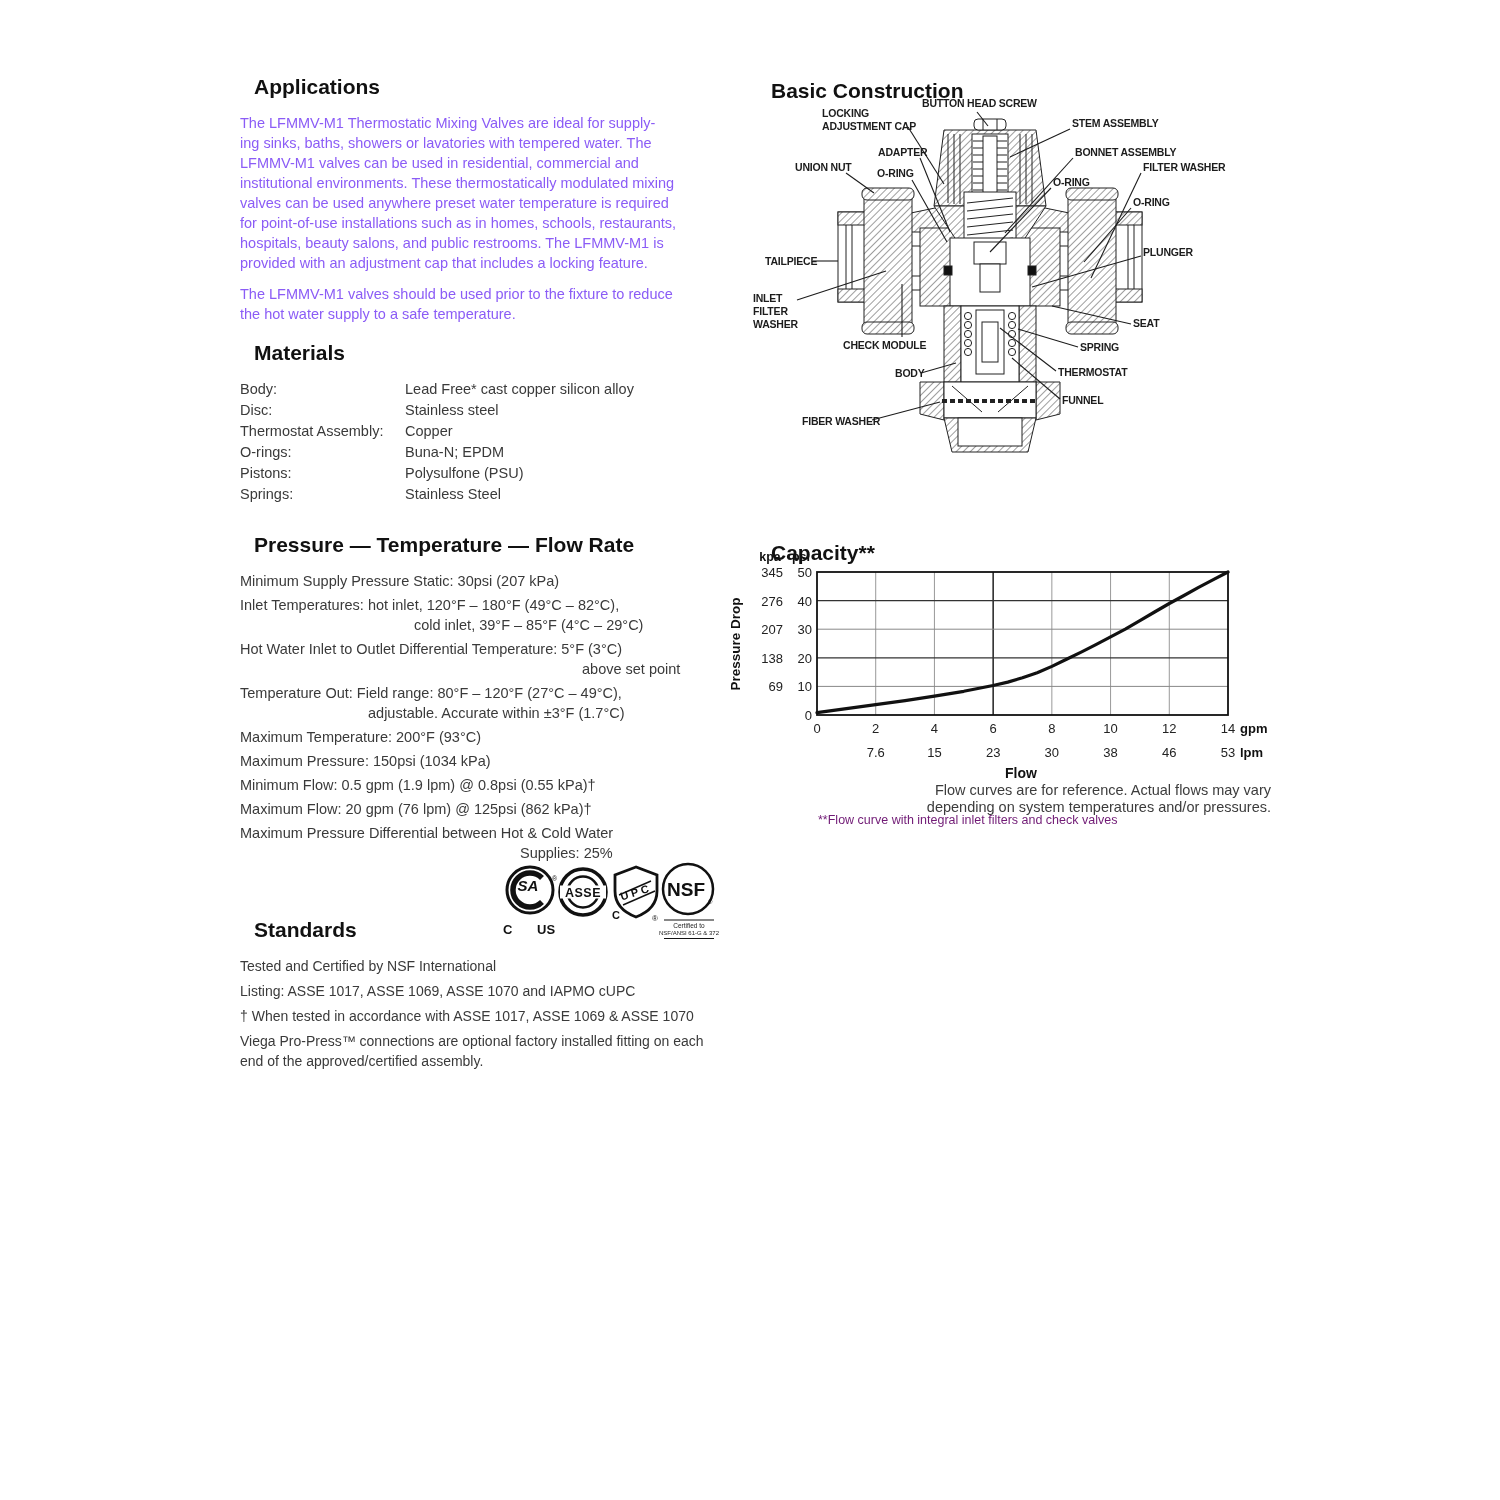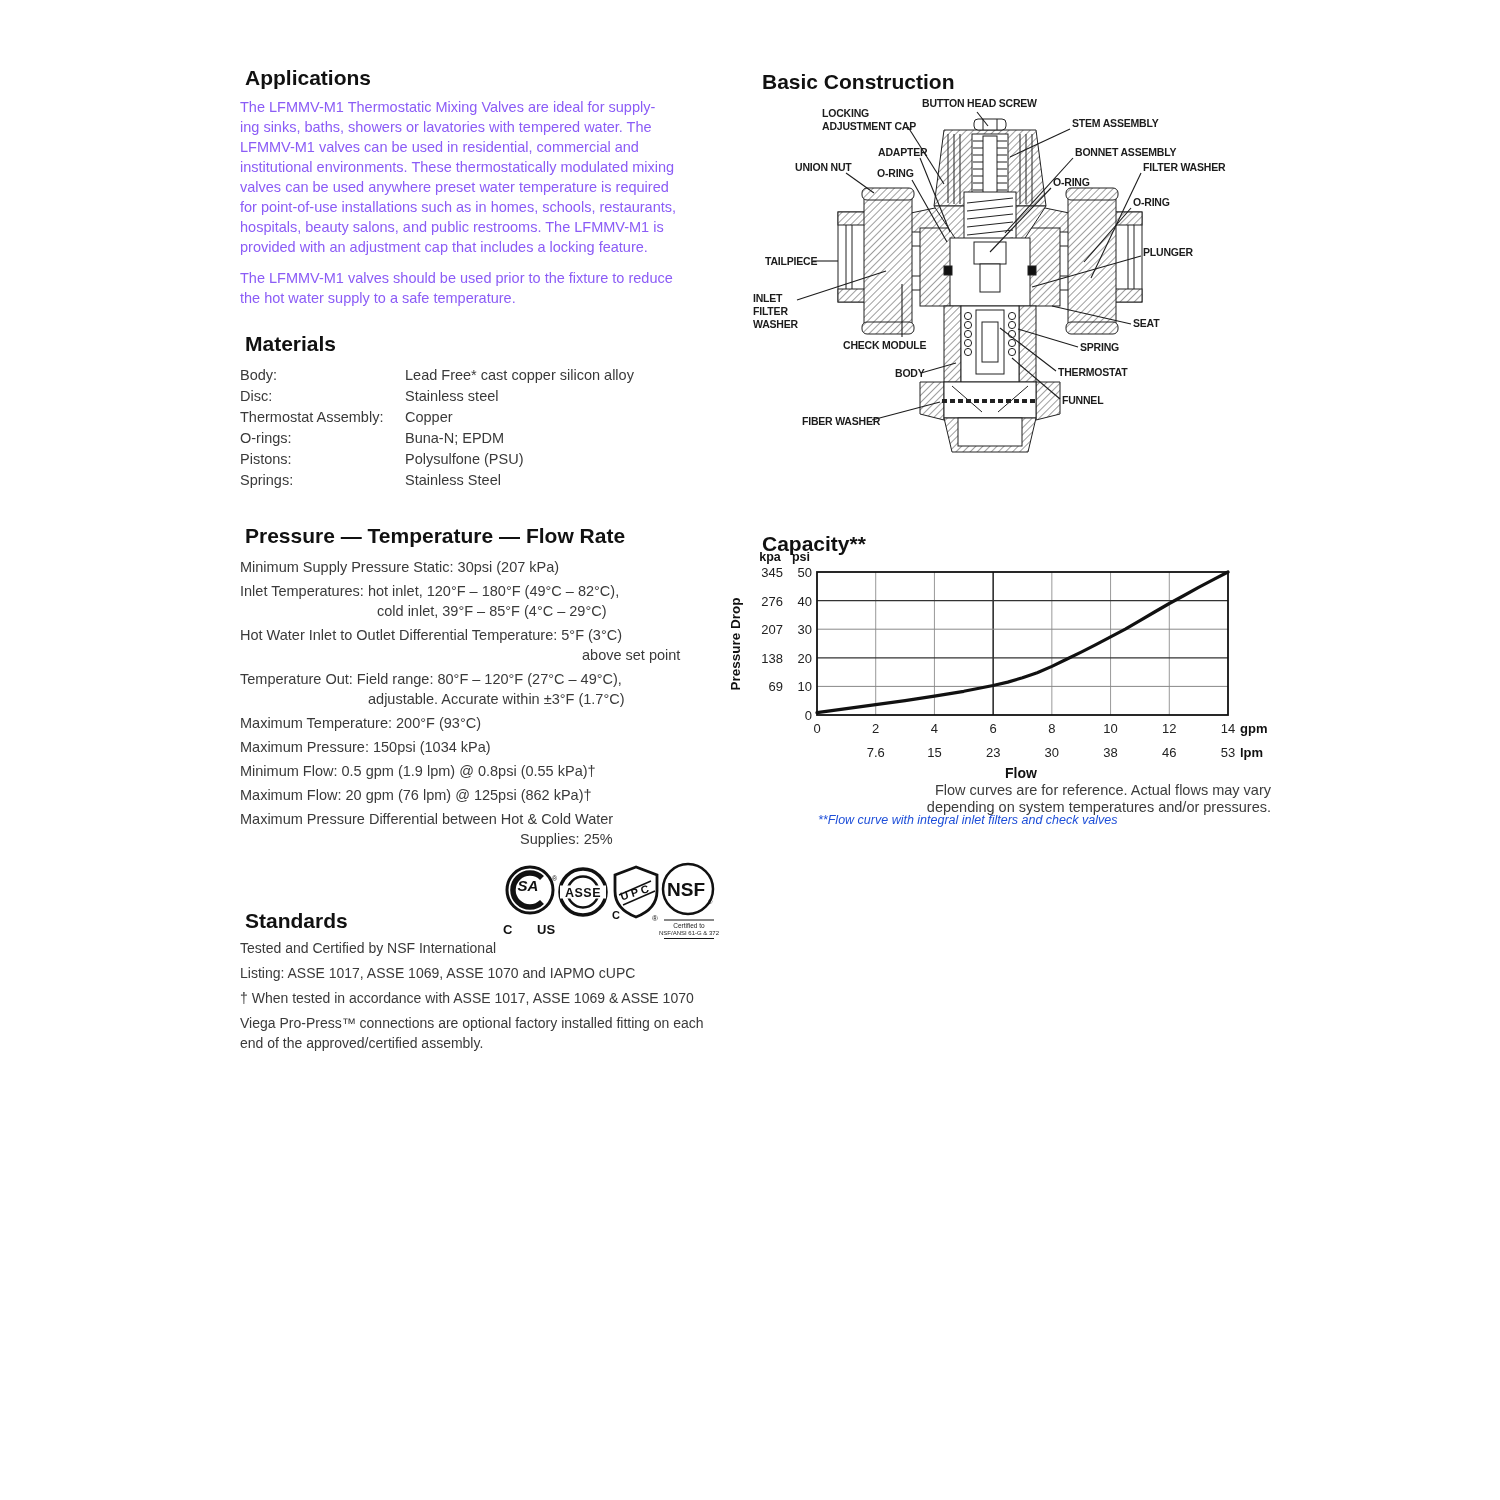--- a/index.html
+++ b/index.html
@@ -1,31 +1,31 @@
 <!DOCTYPE html>
 <html><head>
 <meta charset="utf-8">
 <style>
   html,body{margin:0;padding:0;background:#fff;}
   #page{position:relative;width:1500px;height:1500px;background:#fff;overflow:hidden;
         font-family:"Liberation Sans",sans-serif;color:#3a3a3a;}
   .abs{position:absolute;}
-  h2.sec{font-size:21px;line-height:25px;font-weight:bold;color:#111;margin:5px;}
+  h2.sec{font-size:21px;line-height:25px;font-weight:bold;color:#111;margin:14px;}
   .bodytext{font-size:14.5px;line-height:20px;color:#8b5cf6;white-space:nowrap;}
   .pline{white-space:nowrap;}
   .mat-row{line-height:21px;font-size:14.5px;white-space:nowrap;}
   .mat-label{display:inline-block;width:165px;}
   .ptf-item{margin-bottom:4px;}
   .ptf-line{line-height:20px;font-size:14.5px;white-space:nowrap;}
   .std-line{line-height:20px;font-size:14px;margin-bottom:5px;white-space:nowrap;}
   .std-wrap{line-height:20px;font-size:14px;width:484px;}
   svg text{font-family:"Liberation Sans",sans-serif;}
   .logo{position:absolute;}
   #capacity-captions{font-size:14.5px;line-height:17px;text-align:right;color:#3c3c3c;}
-  #capacity-footnote{font-size:12.5px;font-style:italic;color:#1d4ed8;white-space:nowrap;}
+  #capacity-footnote{font-size:12.5px;color:#701a75;white-space:nowrap;}
 </style>
 </head>
 <body>
 
 <div id="page">
 
   <div class="abs" style="left:240px;top:60px;">
     <h2 class="sec">Applications</h2>
     <div id="app-para1" class="bodytext" style="margin-top:7px;">
         <div class="pline">The LFMMV-M1 Thermostatic Mixing Valves are ideal for supply-</div>
@@ -56,21 +56,21 @@
   </div>
 
   <div class="abs" style="left:240px;top:518px;">
     <h2 class="sec">Pressure — Temperature — Flow Rate</h2>
     <div id="ptf-items" style="margin-top:9px;">
         <div class="ptf-item">
           <div class="ptf-line">Minimum Supply Pressure Static: 30psi (207 kPa)</div>
         </div>
         <div class="ptf-item">
           <div class="ptf-line">Inlet Temperatures: hot inlet, 120°F – 180°F (49°C – 82°C),</div>
-          <div class="ptf-line" style="padding-left: 137px;">cold inlet, 39°F – 85°F (4°C – 29°C)</div>
+          <div class="ptf-line" style="padding-left: 137px; text-align: center;">cold inlet, 39°F – 85°F (4°C – 29°C)</div>
         </div>
         <div class="ptf-item">
           <div class="ptf-line">Hot Water Inlet to Outlet Differential Temperature: 5°F (3°C)</div>
           <div class="ptf-line" style="padding-left: 342px; text-align: right;">above set point</div>
         </div>
         <div class="ptf-item">
           <div class="ptf-line">Temperature Out: Field range: 80°F – 120°F (27°C – 49°C),</div>
           <div class="ptf-line" style="padding-left: 128px;">adjustable. Accurate within ±3°F (1.7°C)</div>
         </div>
         <div class="ptf-item">

